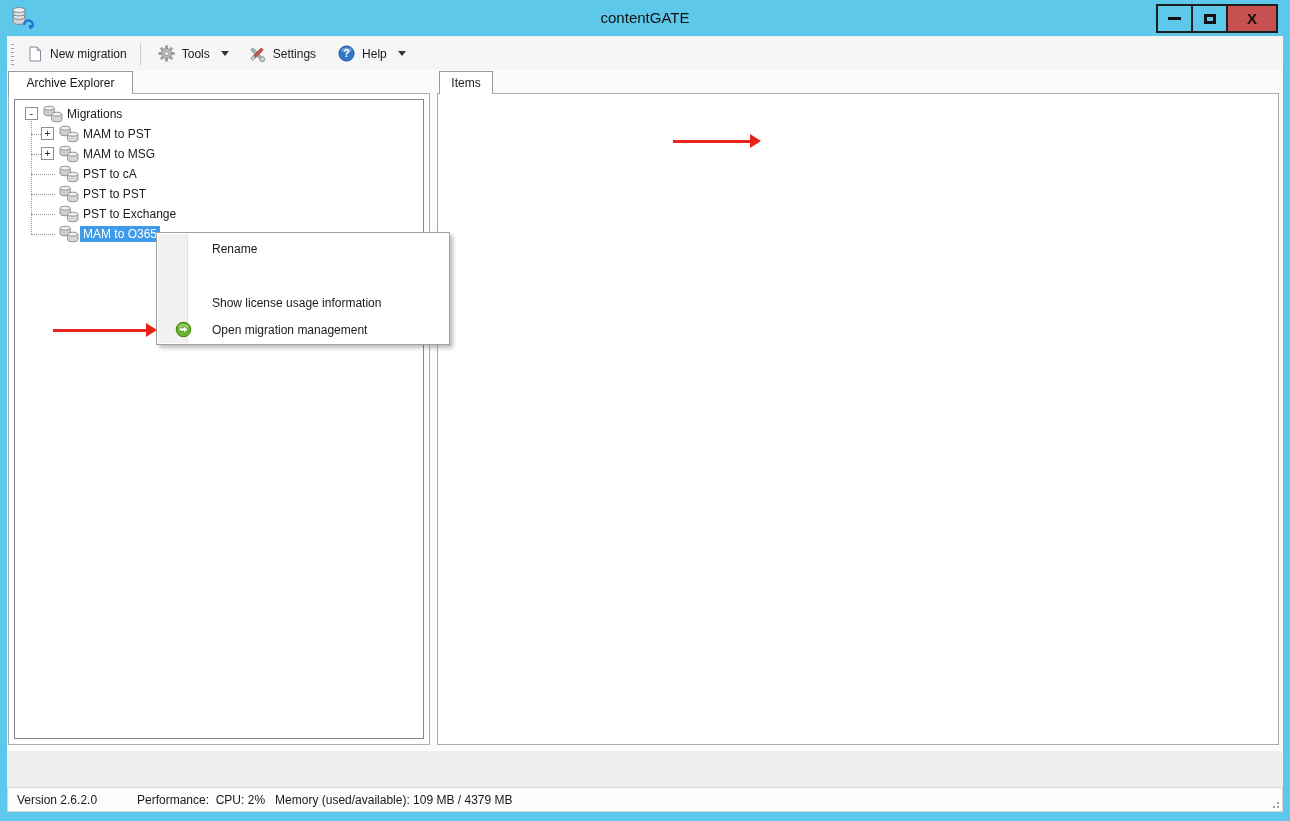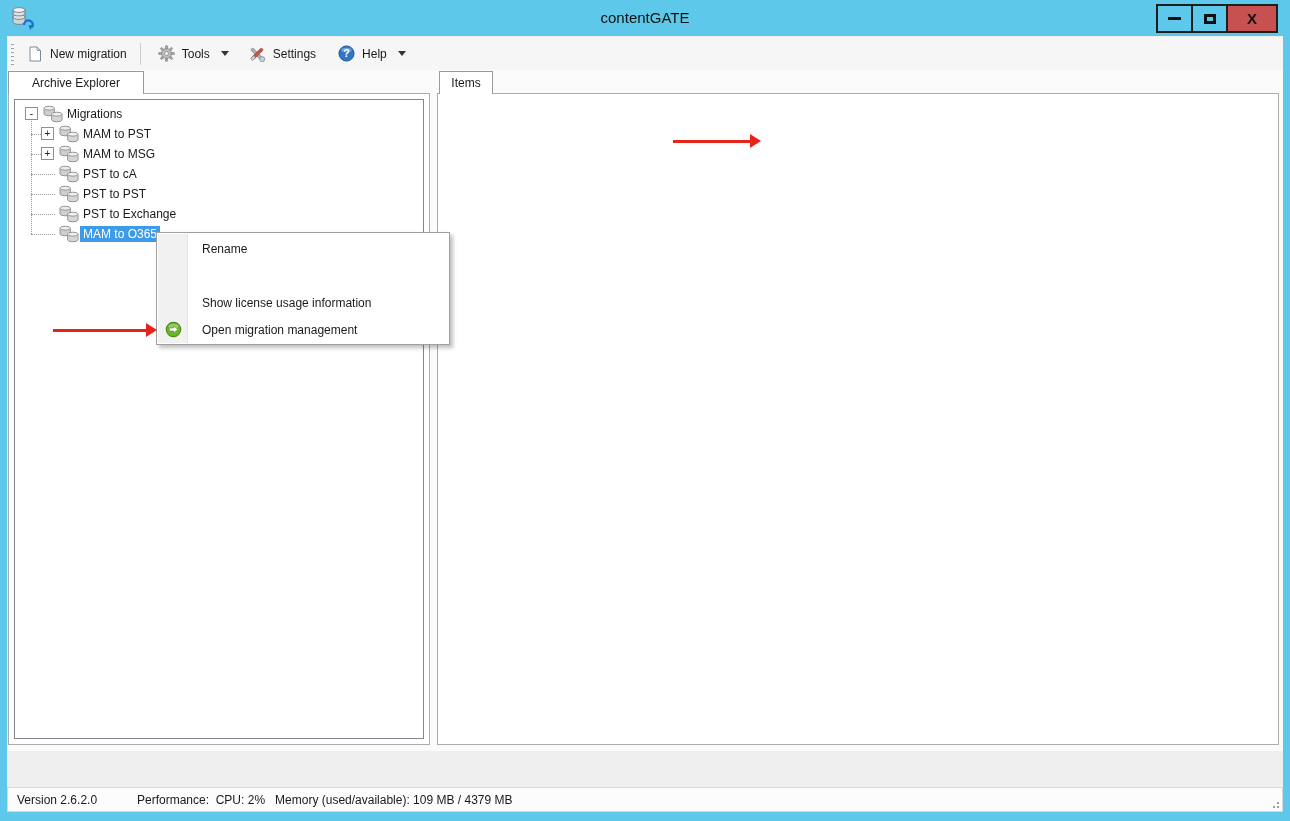--- a/index.html
+++ b/index.html
@@ -67,21 +67,21 @@
   .pt-hcell{padding:3px 6px;border-right:1px solid #e3e3e3;background:#fff;}
   .pt-row{position:absolute;left:0;height:22px;display:flex;align-items:center;}
   .pt-row.sel{background:#e4e4e4;}
   .pt-c1{width:104px;padding:0 6px;white-space:nowrap;overflow:hidden;}
   .pt-c2{padding:0 6px;white-space:nowrap;}
 
   
   .cmenu{left:156px;top:232px;width:294px;height:113px;background:#fff;border:1px solid #a0a0a0;
          box-shadow:3px 3px 4px rgba(0,0,0,.25);z-index:10;padding-top:2px;}
   .cm-gutter{position:absolute;left:1px;top:1px;bottom:1px;width:30px;background:#f1f1f1;border-right:1px solid #e2e2e2;}
-  .cm-item{position:absolute;left:1px;right:1px;height:27px;display:flex;align-items:center;text-decoration:underline;}
+  .cm-item{position:absolute;left:11px;right:1px;height:27px;display:flex;align-items:center;text-decoration:underline;}
   .cm-icon{position:absolute;left:6px;width:18px;height:18px;display:flex;align-items:center;justify-content:center;}
   .cm-label{position:absolute;left:44px;white-space:nowrap;}
 
   
   .ra-shaft{position:absolute;height:3px;background:#e8231a;}
   .ra-head{position:absolute;width:0;height:0;border-top:7px solid transparent;border-bottom:7px solid transparent;border-left:11px solid #e8231a;}
 
   
   .statusbar{left:7px;top:787px;width:1276px;height:25px;background:#fcfcfc;border:1px solid #d7d7d7;}
   .statusbar span{position:absolute;top:5px;white-space:pre;}
@@ -203,21 +203,21 @@
       <svg width="17" height="17">
           <use href="#s-help"></use>
         </svg>
       <span>Help</span>
     </div>
     <div class="caret"></div>
   </div>
 
   <div class="abs workspace"></div>
 
-  <div class="abs tab" style="left:8px;top:71px;width:136px;">
+  <div class="abs tab" style="left:8px;top:71px;width:125px;">
     <span>Archive Explorer</span>
   </div>
   <div class="abs page" style="left:8px;top:93px;width:422px;height:652px;"></div>
   <div class="abs treebox" style="left:14px;top:99px;width:410px;height:640px;">
 
     <div class="dotv" style="left:16px;top:21px;height:113px;"></div>
     <div class="doth" style="left:16px;top:34px;width:10px;"></div>
     <div class="doth" style="left:16px;top:54px;width:10px;"></div>
     <div class="doth" style="left:16px;top:74px;width:24px;"></div>
     <div class="doth" style="left:16px;top:94px;width:24px;"></div>

